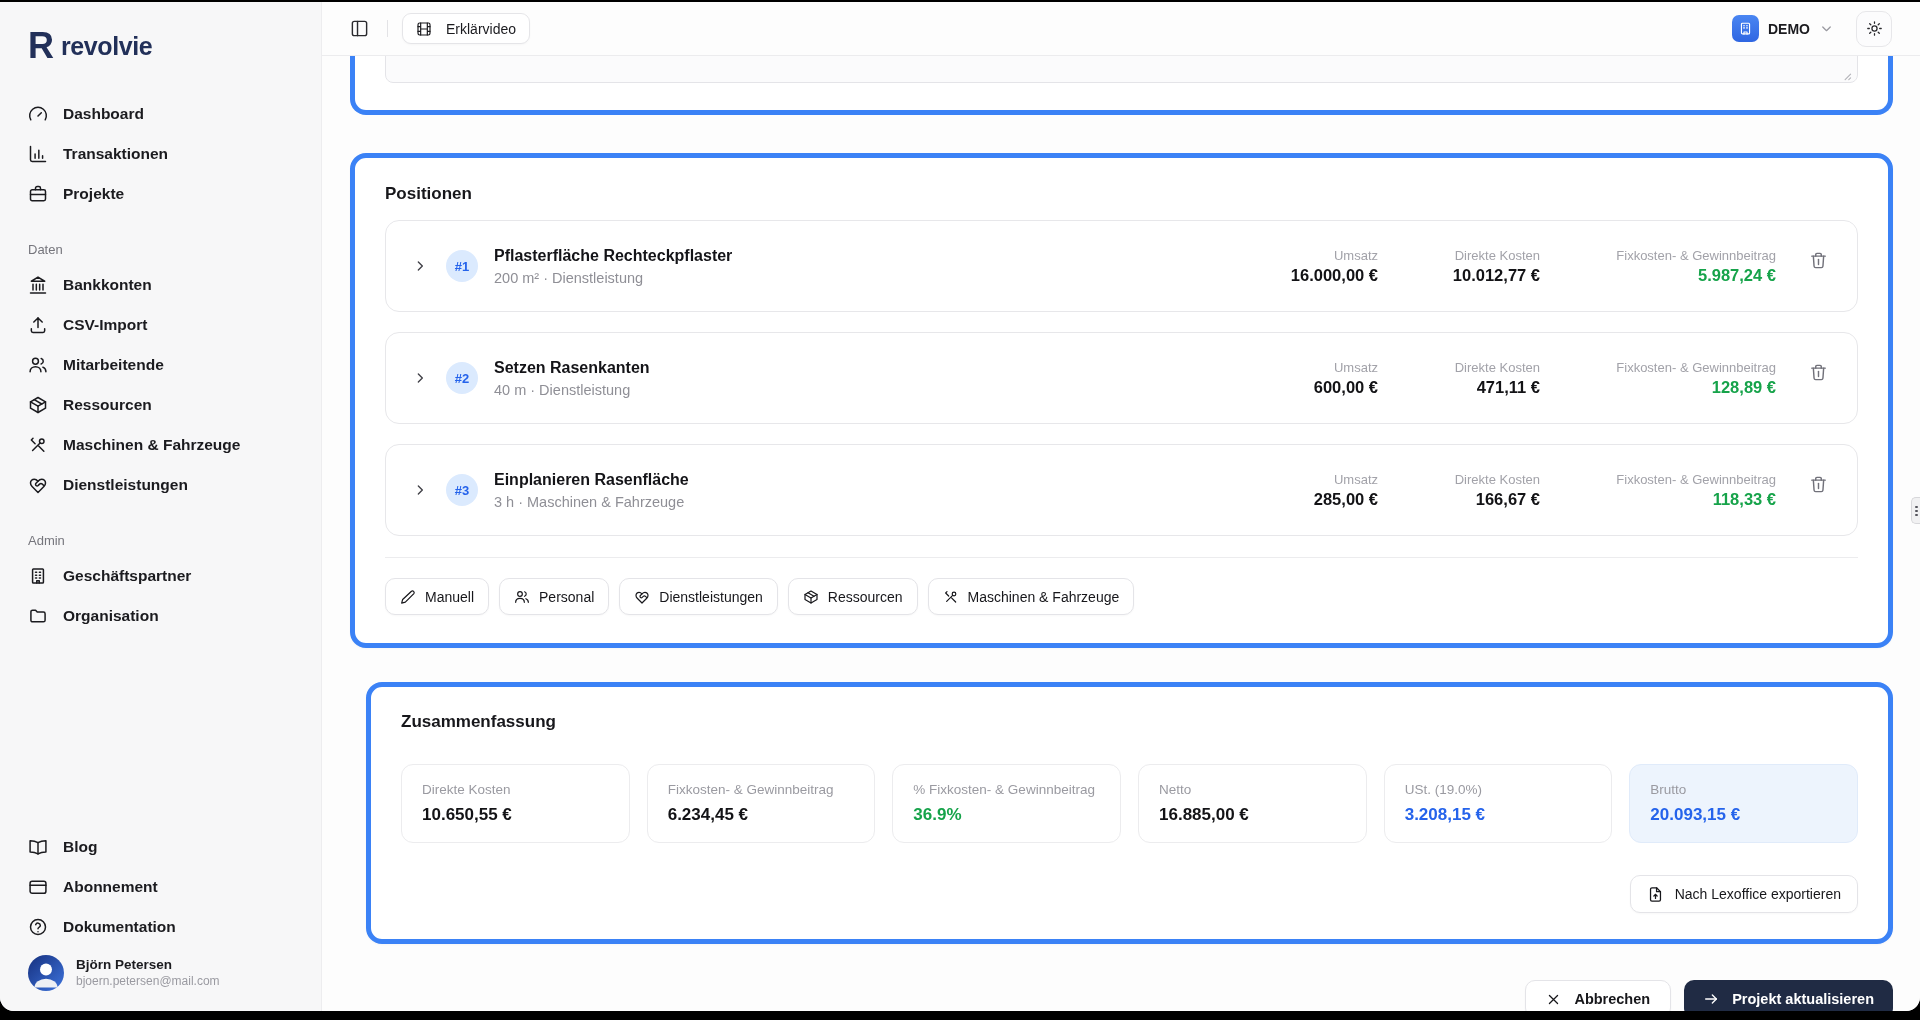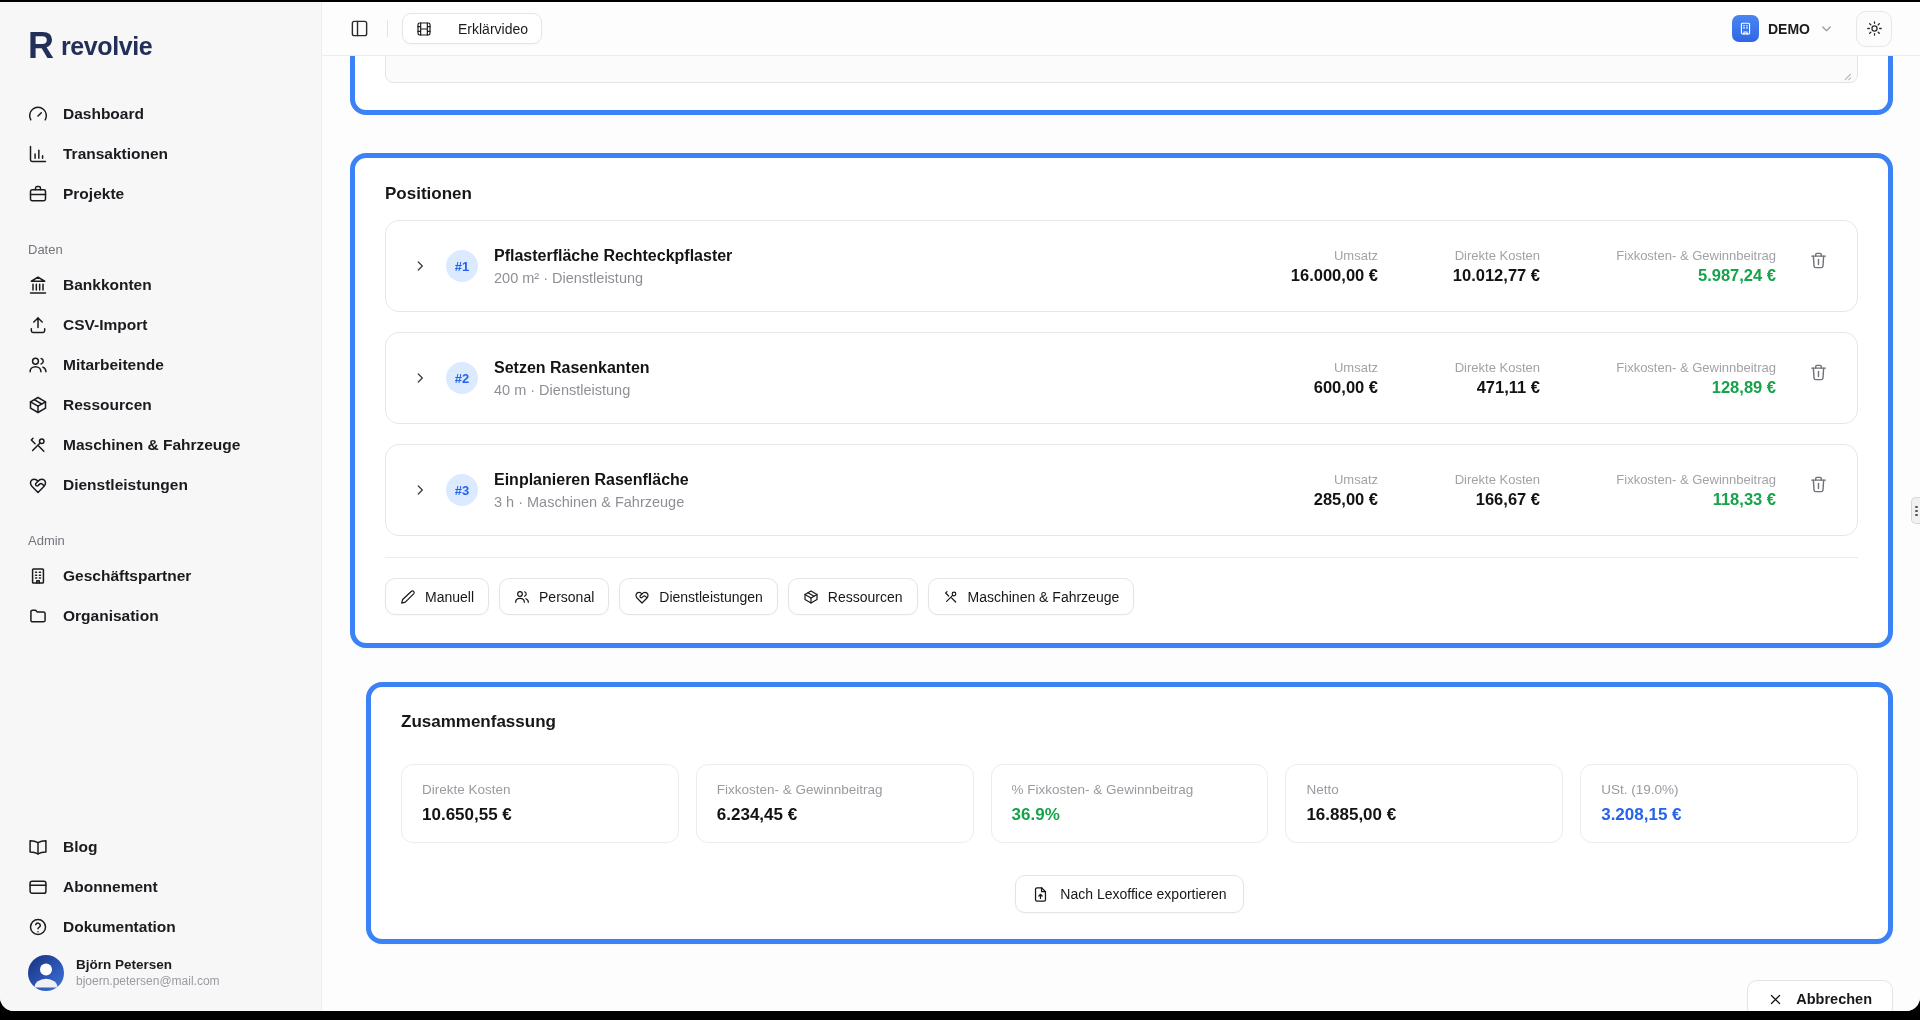--- a/index.html
+++ b/index.html
@@ -19,21 +19,21 @@
   .user-row{display:flex;align-items:center;gap:12px;margin-top:8px;}
   .user-name{font-size:13.5px;font-weight:700;color:#1b1b1f;line-height:1.3;}
   .user-email{font-size:12px;color:#9a9aa1;line-height:1.3;}
 
   
   .main{position:absolute;left:322px;top:0;right:0;bottom:0;display:flex;flex-direction:column;background:#fdfdfd;}
   .topbar{height:54px;flex:0 0 54px;border-bottom:1px solid #ececee;display:flex;align-items:center;padding:0 28px 0 24px;gap:14px;background:#fdfdfd;position:relative;z-index:3;}
   .icon-btn{display:inline-flex;align-items:center;justify-content:center;background:transparent;border:none;cursor:pointer;padding:4px;color:#2a2a2e;}
   .icon-btn svg{width:19px;height:19px;stroke:#2a2a2e;}
   .topbar-divider{width:1px;height:17px;background:#e3e3e6;}
-  .pill-btn{display:inline-flex;align-items:center;gap:26px;height:31px;padding:0 13px;background:#fff;border:1px solid #e5e5e8;border-radius:9px;font-size:14px;font-weight:500;color:#1b1b1f;cursor:pointer;box-shadow:0 1px 2px rgba(0,0,0,.03);}
+  .pill-btn{display:inline-flex;align-items:center;gap:14px;height:31px;padding:0 13px;background:#fff;border:1px solid #e5e5e8;border-radius:9px;font-size:14px;font-weight:500;color:#1b1b1f;cursor:pointer;box-shadow:0 1px 2px rgba(0,0,0,.03);}
   .pill-btn svg{width:16px;height:16px;stroke:#1b1b1f;}
   .topbar-right{margin-left:auto;display:flex;align-items:center;gap:18px;}
   .org-switcher{display:inline-flex;align-items:center;gap:9px;cursor:pointer;background:transparent;border:none;padding:4px;}
   .org-badge{width:27px;height:27px;border-radius:7px;background:linear-gradient(180deg,#4a86f2,#2f66e2);display:flex;align-items:center;justify-content:center;}
   .org-badge svg{width:15px;height:15px;stroke:#fff;stroke-width:2;}
   .org-name{font-size:14px;font-weight:600;color:#1b1b1f;}
   .org-switcher svg.chev{width:15px;height:15px;stroke:#9a9aa1;}
   .theme-btn{width:36px;height:36px;border:1px solid #e7e7ea;border-radius:10px;background:#fcfcfd;display:flex;align-items:center;justify-content:center;cursor:pointer;}
   .theme-btn svg{width:17px;height:17px;stroke:#2a2a2e;}
 
@@ -69,21 +69,21 @@
   .add-btn svg{width:16px;height:16px;stroke:#17171b;}
 
   .summary-card{margin-top:34px;padding:25px 30px 26px 30px;margin-left:16px;}
   .stats{display:flex;gap:17px;margin-top:32px;}
   .stat{flex:1 1 0;border:1px solid #ececee;border-radius:12px;background:#fff;padding:17px 20px;}
   .stat-label{font-size:13.5px;color:#9a9aa1;}
   .stat-value{font-size:17px;font-weight:700;color:#131316;margin-top:8px;}
   .stat.highlight{background:#edf4fd;border-color:#e0ebfa;}
   .v-green{color:#16a34a;}
   .v-blue{color:#2563eb;}
-  .export-row{display:flex;justify-content:center;margin-top:32px;}
+  .export-row{display:flex;justify-content:flex-end;margin-top:32px;}
   .export-btn{height:38px;border:1px solid #e4e4e8;border-radius:10px;background:#fff;padding:0 16px;display:inline-flex;align-items:center;gap:11px;font-size:14px;font-weight:500;color:#17171b;cursor:pointer;box-shadow:0 1px 2px rgba(0,0,0,.03);}
   .export-btn svg{width:17px;height:17px;stroke:#17171b;}
 
   .footer-actions{display:flex;justify-content:flex-end;align-items:center;gap:13px;margin-top:36px;}
   .btn-cancel{height:38px;border:1px solid #e4e4e8;border-radius:10px;background:#fff;padding:0 20px;display:inline-flex;align-items:center;gap:13px;font-size:14.5px;font-weight:600;color:#17171b;cursor:pointer;box-shadow:0 1px 2px rgba(0,0,0,.03);}
   .btn-cancel svg{width:15px;height:15px;stroke:#17171b;}
   .btn-primary{height:38px;border:none;border-radius:10px;background:#202b44;padding:0 19px;display:inline-flex;align-items:center;gap:13px;font-size:14.5px;font-weight:600;color:#fff;cursor:pointer;}
   .btn-primary svg{width:16px;height:16px;stroke:#fff;}
 
   .scroll-handle{position:absolute;right:0;top:495px;width:9px;height:27px;background:#f1f1f2;border:1px solid #d7d7da;border-right:none;border-radius:5px 0 0 5px;display:flex;flex-direction:column;justify-content:center;align-items:center;gap:2px;cursor:grab;}
@@ -538,38 +538,48 @@
             <div class="stat-value v-green">36.9%</div>
           </div>
           <div class="stat">
             <div class="stat-label">Netto</div>
             <div class="stat-value">16.885,00 €</div>
           </div>
           <div class="stat">
             <div class="stat-label">USt. (19.0%)</div>
             <div class="stat-value v-blue">3.208,15 €</div>
           </div>
+          <div class="stat highlight">
+            <div class="stat-label">Brutto</div>
+            <div class="stat-value v-blue">20.093,15 €</div>
+          </div>
         </div>
         <div class="export-row">
           <button class="export-btn">
             <svg>
                 <use href="#i-fileup"></use>
               </svg>
             <span>Nach Lexoffice exportieren</span>
           </button>
         </div>
       </section>
 
       <div class="footer-actions">
         <button class="btn-cancel">
           <svg>
               <use href="#i-x"></use>
             </svg>
           <span>Abbrechen</span>
         </button>
+        <button class="btn-primary">
+          <svg>
+              <use href="#i-arrowright"></use>
+            </svg>
+          <span>Projekt aktualisieren</span>
+        </button>
       </div>
 
     </div>
   </div>
 
   <div class="scroll-handle">
       <i></i>
       <i></i>
       <i></i>
     </div>

